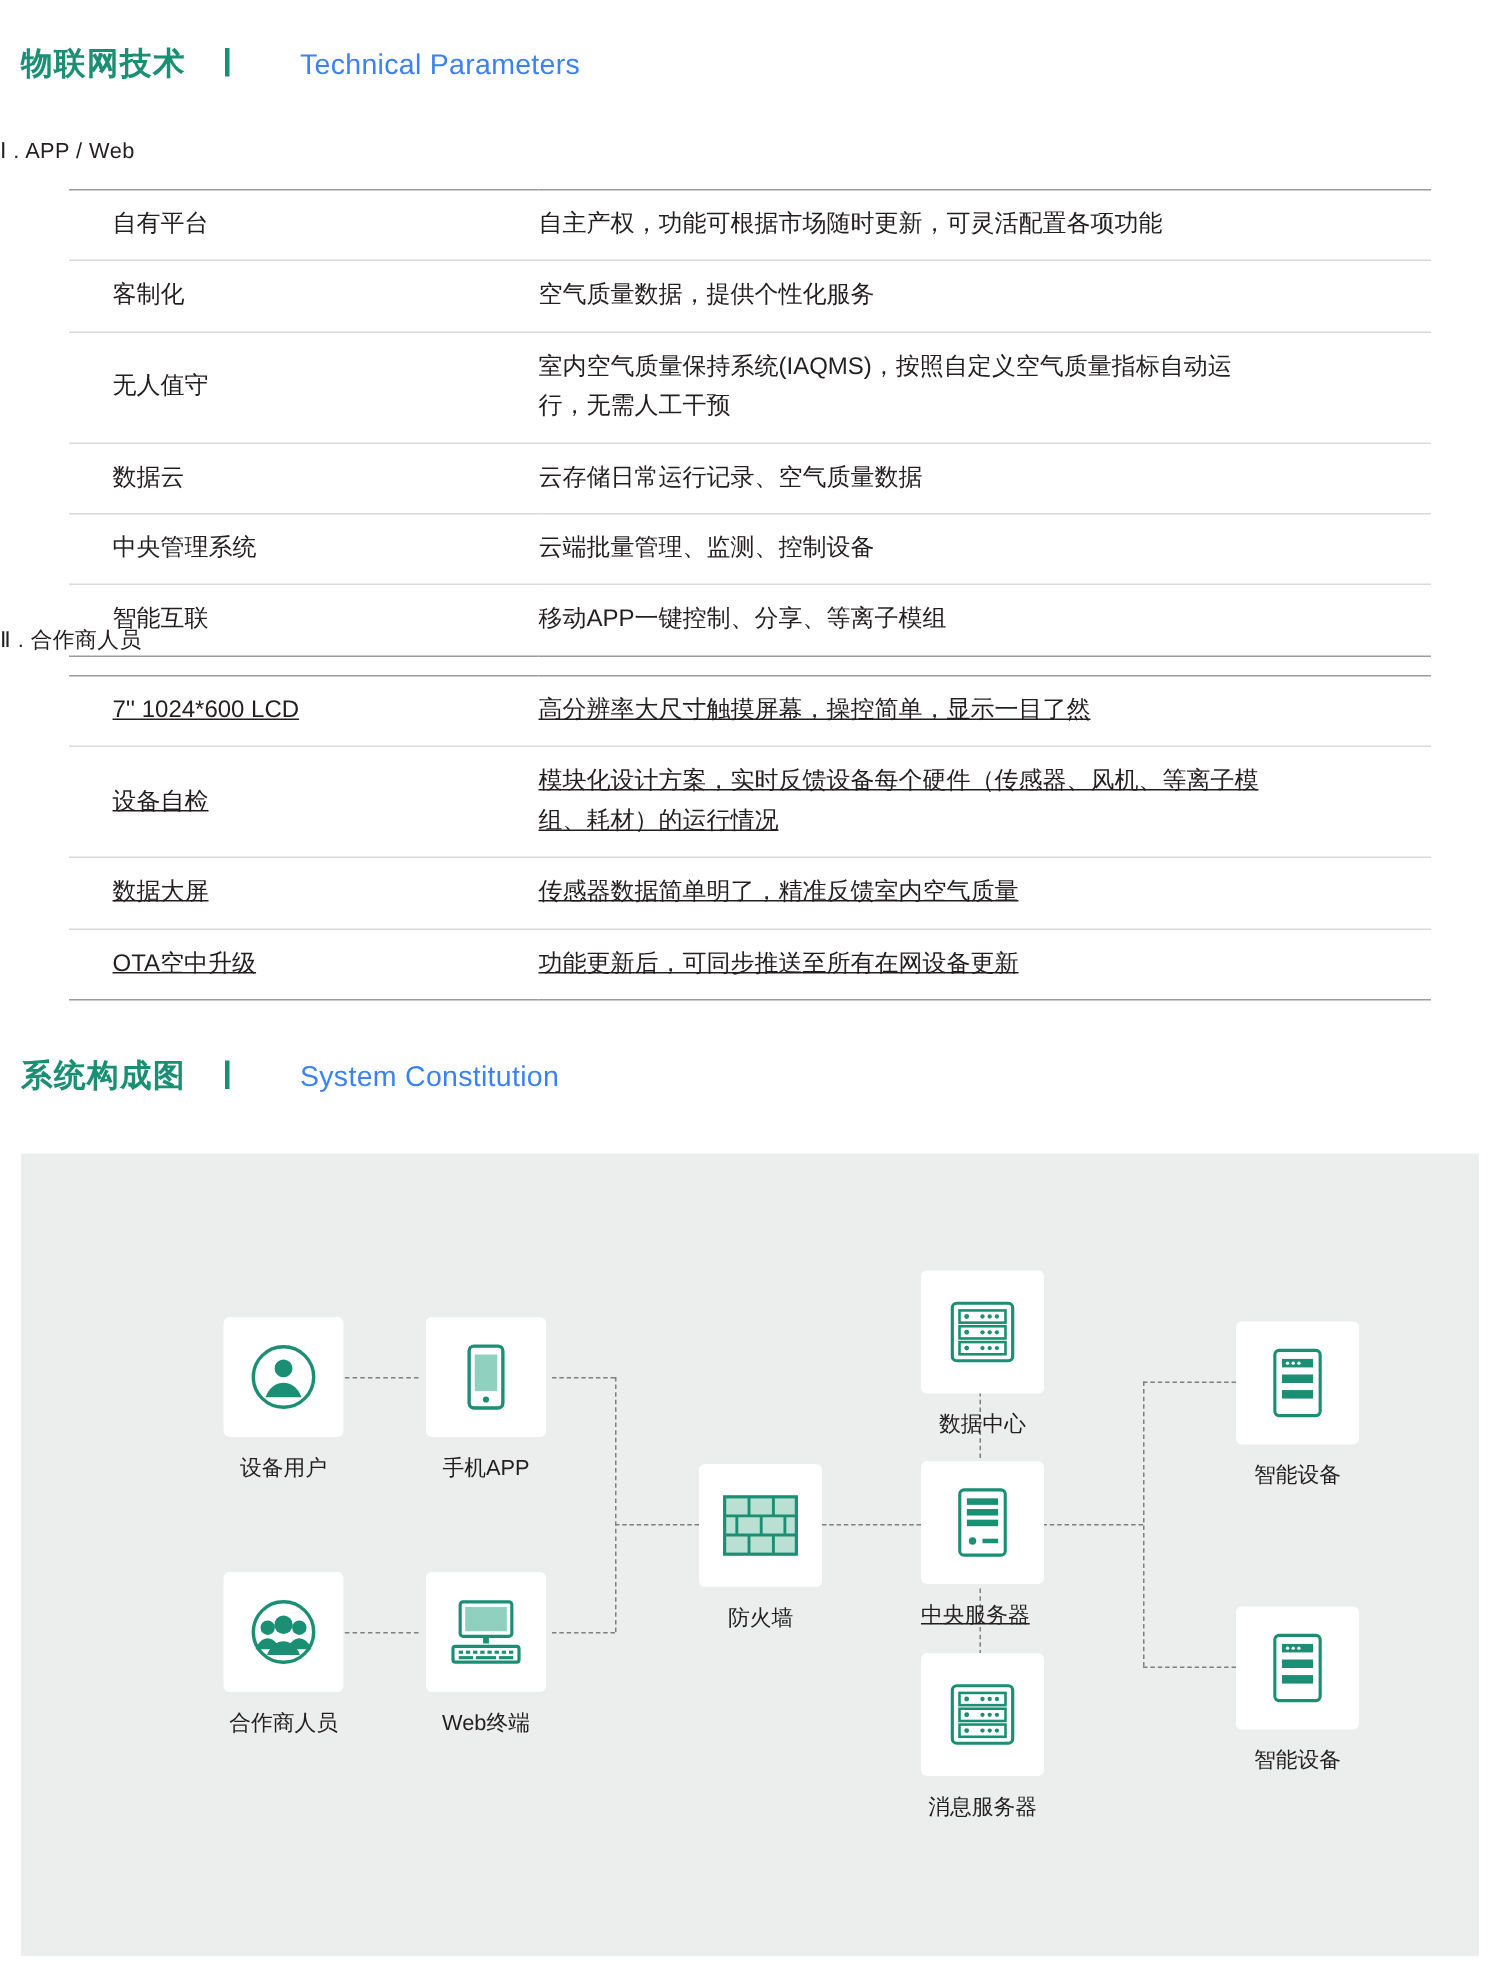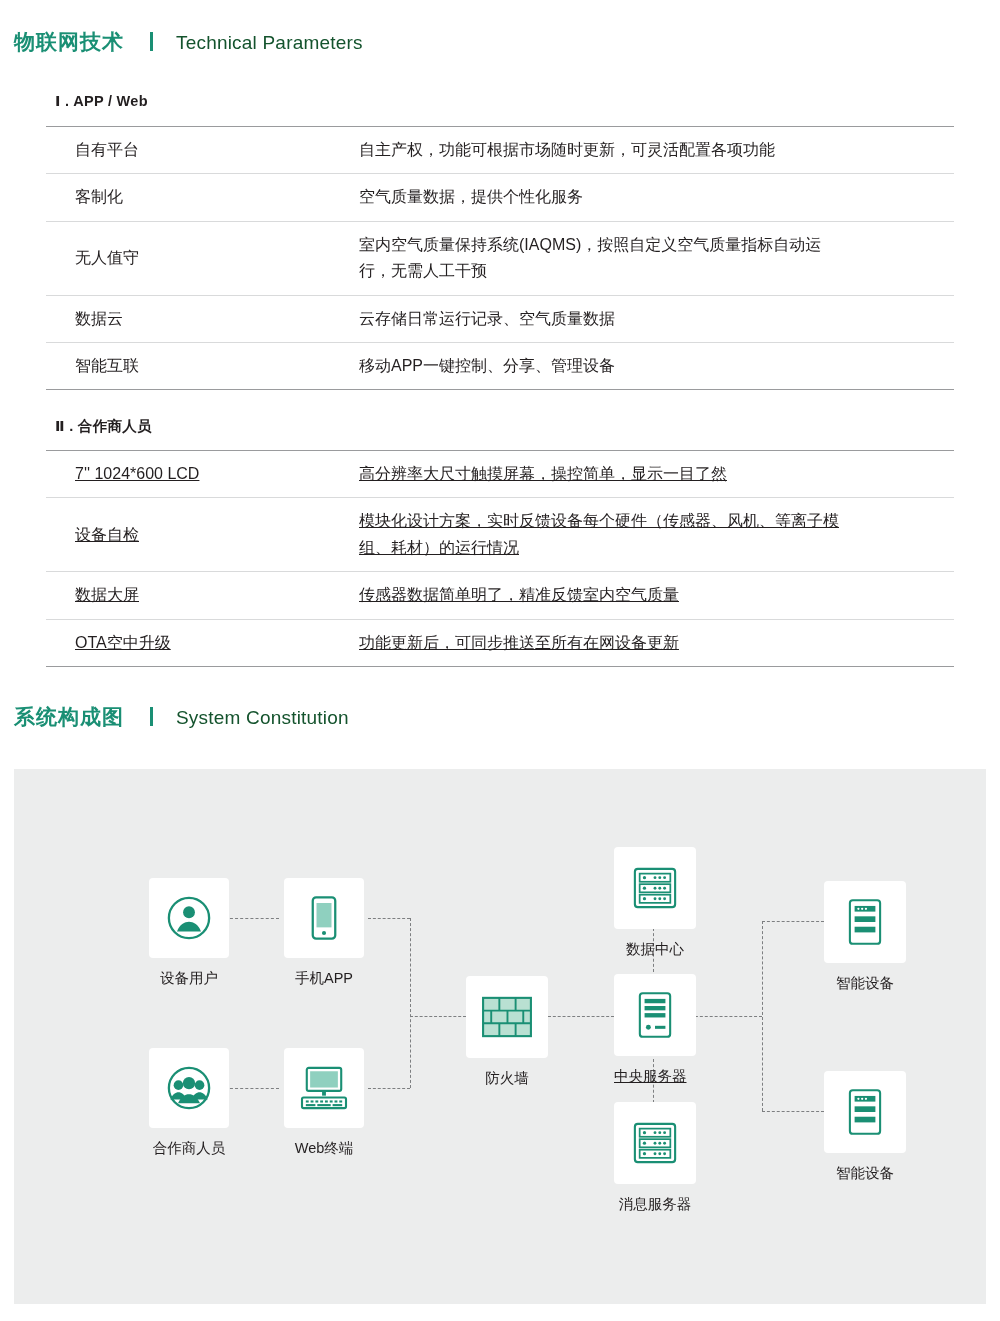--- a/index.html
+++ b/index.html
@@ -32,31 +32,31 @@
     width: 3px;
     height: 19px;
     background: #1a8f74;
     margin: 0 11px 0 14px;
     position: relative;
     top: 2px;
   }
   .section-head .en {
     font-size: 19px;
     font-weight: 400;
-    color: #14532d;
+    color: #3b82f6;
     letter-spacing: 0.2px;
+    margin-left: 24px;
   }
 
   
   .subhead {
     font-size: 14.5px;
-    font-weight: 700;
+    font-weight: 400;
     color: #231f20;
     letter-spacing: 0.3px;
-    margin-left: 55px;
   }
 
   table.param {
     width: 908px;
     margin-left: 46px;
     border-collapse: collapse;
     table-layout: fixed;
   }
   table.param tr { border-bottom: 1px solid #d9dadb; }
   table.param tr:first-child { border-top: 1px solid #9a9b9d; }
@@ -136,22 +136,26 @@
   </tr>
   <tr>
     <td class="k">无人值守</td>
     <td class="v" style="padding-right:120px;">室内空气质量保持系统(IAQMS)，按照自定义空气质量指标自动运行，无需人工干预</td>
   </tr>
   <tr>
     <td class="k">数据云</td>
     <td class="v">云存储日常运行记录、空气质量数据</td>
   </tr>
   <tr>
+    <td class="k">中央管理系统</td>
+    <td class="v">云端批量管理、监测、控制设备</td>
+  </tr>
+  <tr>
     <td class="k">智能互联</td>
-    <td class="v">移动APP一键控制、分享、管理设备</td>
+    <td class="v">移动APP一键控制、分享、等离子模组</td>
   </tr>
 </tbody>
   </table>
 
 <div class="subhead" style="position:absolute; left:0; top:417px;">Ⅱ . 合作商人员</div>
 
 <table class="param" style="position:absolute; left:0; top:450px;text-decoration:underline;">
   <tbody>
       <tr>
     <td class="k">7'' 1024*600 LCD</td>

